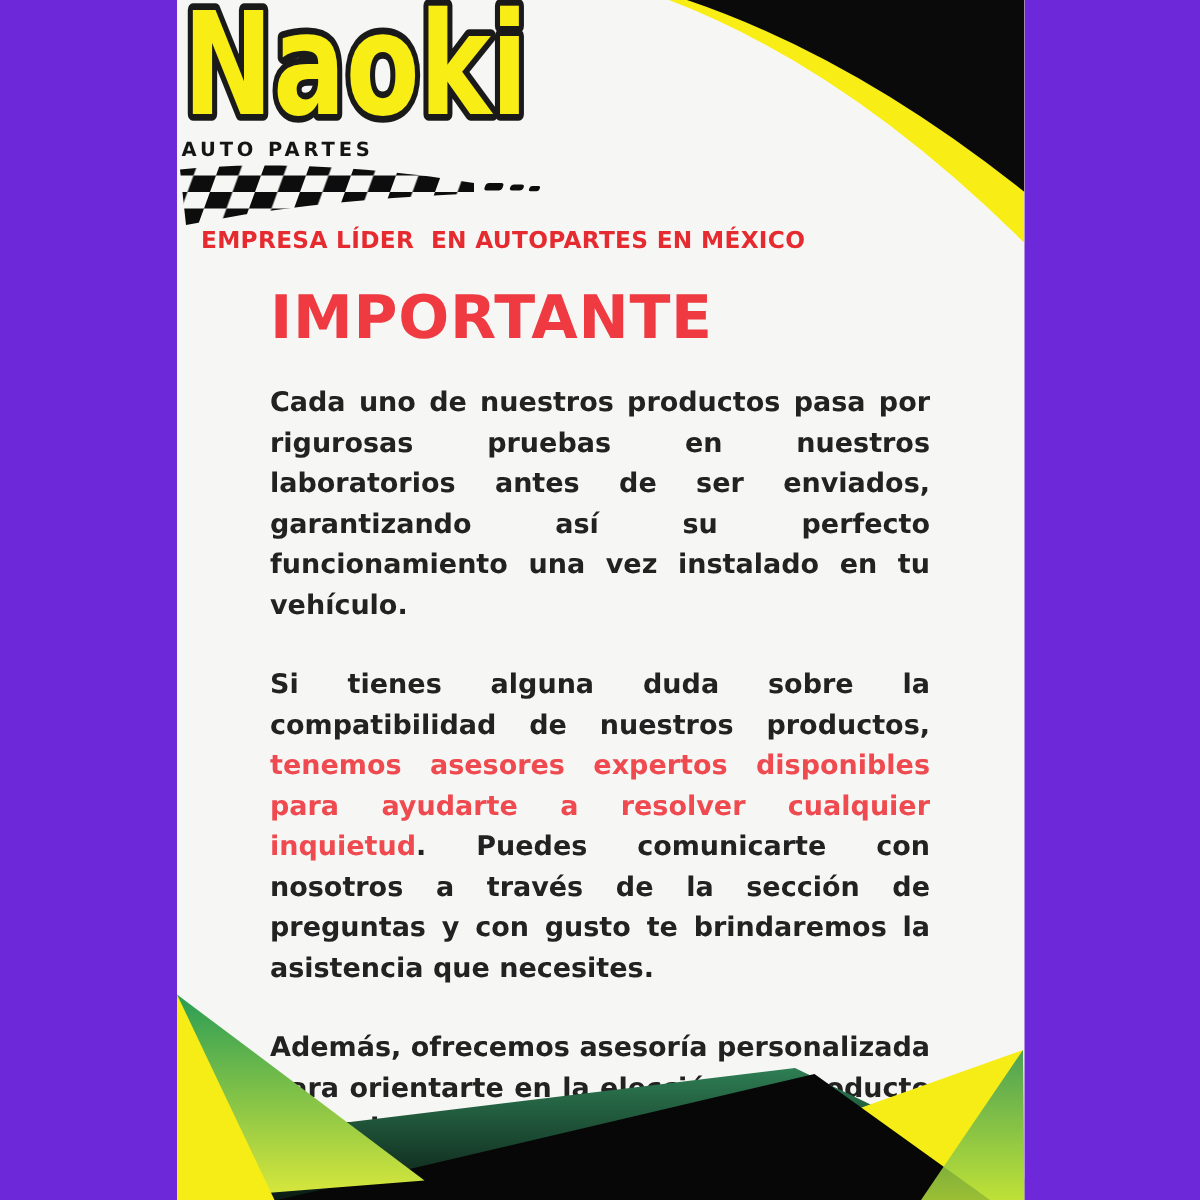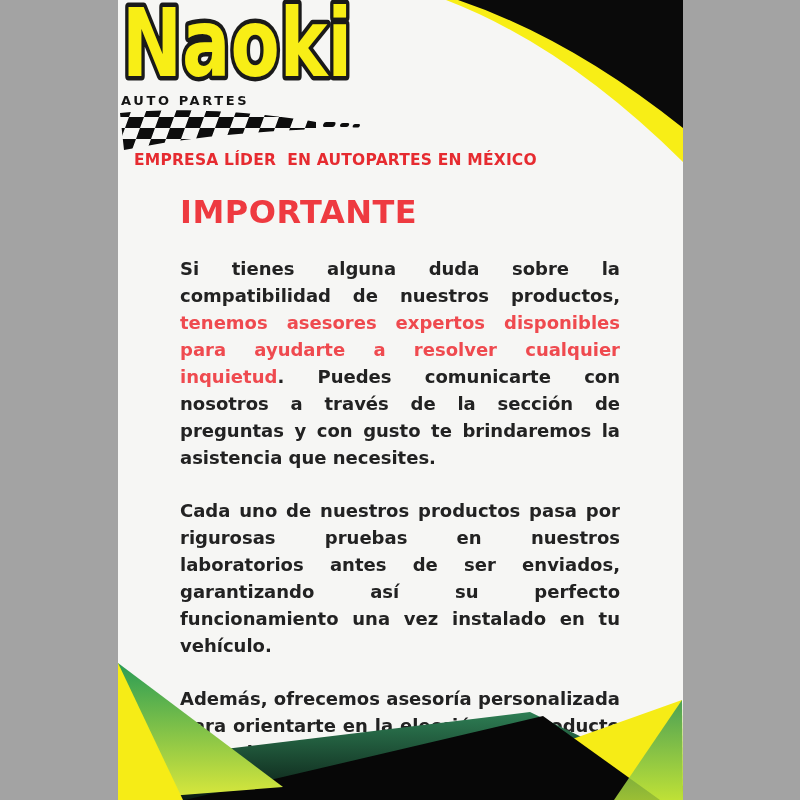--- a/index.html
+++ b/index.html
@@ -8,21 +8,21 @@
     width: 800px;
     height: 800px;
     background: #ffffff;
     font-family: "DejaVu Sans", "Liberation Sans", sans-serif;
     overflow: hidden;
   }
   .canvas {
     position: relative;
     width: 800px;
     height: 800px;
-    background: #a3a3a3;
+    background: #6d28d9;
   }
   .flyer {
     position: absolute;
     left: 118px;
     top: 0;
     width: 565px;
     height: 800px;
     background: #f6f6f4;
     overflow: hidden;
   }
@@ -74,21 +74,21 @@
   }
   
   .content {
     position: absolute;
     left: 62px;
     top: 196px;
     width: 440px;
   }
   .heading {
     margin: 0 0 26px 0;
-    font-size: 32px;
+    font-size: 40px;
     line-height: 33px;
     font-weight: bold;
     letter-spacing: 0.5px;
     color: #ee3a40;
   }
   .para {
     margin: 0 0 26px 0;
     font-size: 18px;
     line-height: 27px;
     font-weight: bold;
@@ -136,22 +136,22 @@
         <rect x="212" y="16" width="12" height="5" rx="2"></rect>
         <rect x="229" y="17" width="9" height="4" rx="2"></rect>
         <rect x="242" y="18" width="7" height="3.5" rx="1.5"></rect>
       </g>
     </svg>
 
     <div class="tagline">EMPRESA LÍDER  EN AUTOPARTES EN MÉXICO</div>
 
     <div class="content">
       <h1 class="heading">IMPORTANTE</h1>
+      <p class="para">Cada uno de nuestros productos pasa por rigurosas pruebas en nuestros laboratorios antes de ser enviados, garantizando así su perfecto funcionamiento una vez instalado en tu vehículo.</p>
       <p class="para"><span>Si tienes alguna duda sobre la compatibilidad de nuestros productos, </span><span class="accent-red">tenemos asesores expertos disponibles para ayudarte a resolver cualquier inquietud</span><span>. Puedes comunicarte con nosotros a través de la sección de preguntas y con gusto te brindaremos la asistencia que necesites.</span></p>
-      <p class="para">Cada uno de nuestros productos pasa por rigurosas pruebas en nuestros laboratorios antes de ser enviados, garantizando así su perfecto funcionamiento una vez instalado en tu vehículo.</p>
       <p class="para">Además, ofrecemos asesoría personalizada para orientarte en la elección del producto más adecuado para tu vehículo.</p>
     </div>
 
     <svg class="footer-svg" viewBox="0 0 565 145" aria-hidden="true">
       <defs>
         <linearGradient id="gradDark" x1="0" y1="57" x2="0" y2="145" gradientUnits="userSpaceOnUse">
           <stop offset="0" stop-color="#2e7e54"></stop>
           <stop offset="1" stop-color="#0a1a13"></stop>
         </linearGradient>
         <linearGradient id="gradGreenL" x1="0" y1="8" x2="0" y2="145" gradientUnits="userSpaceOnUse">

